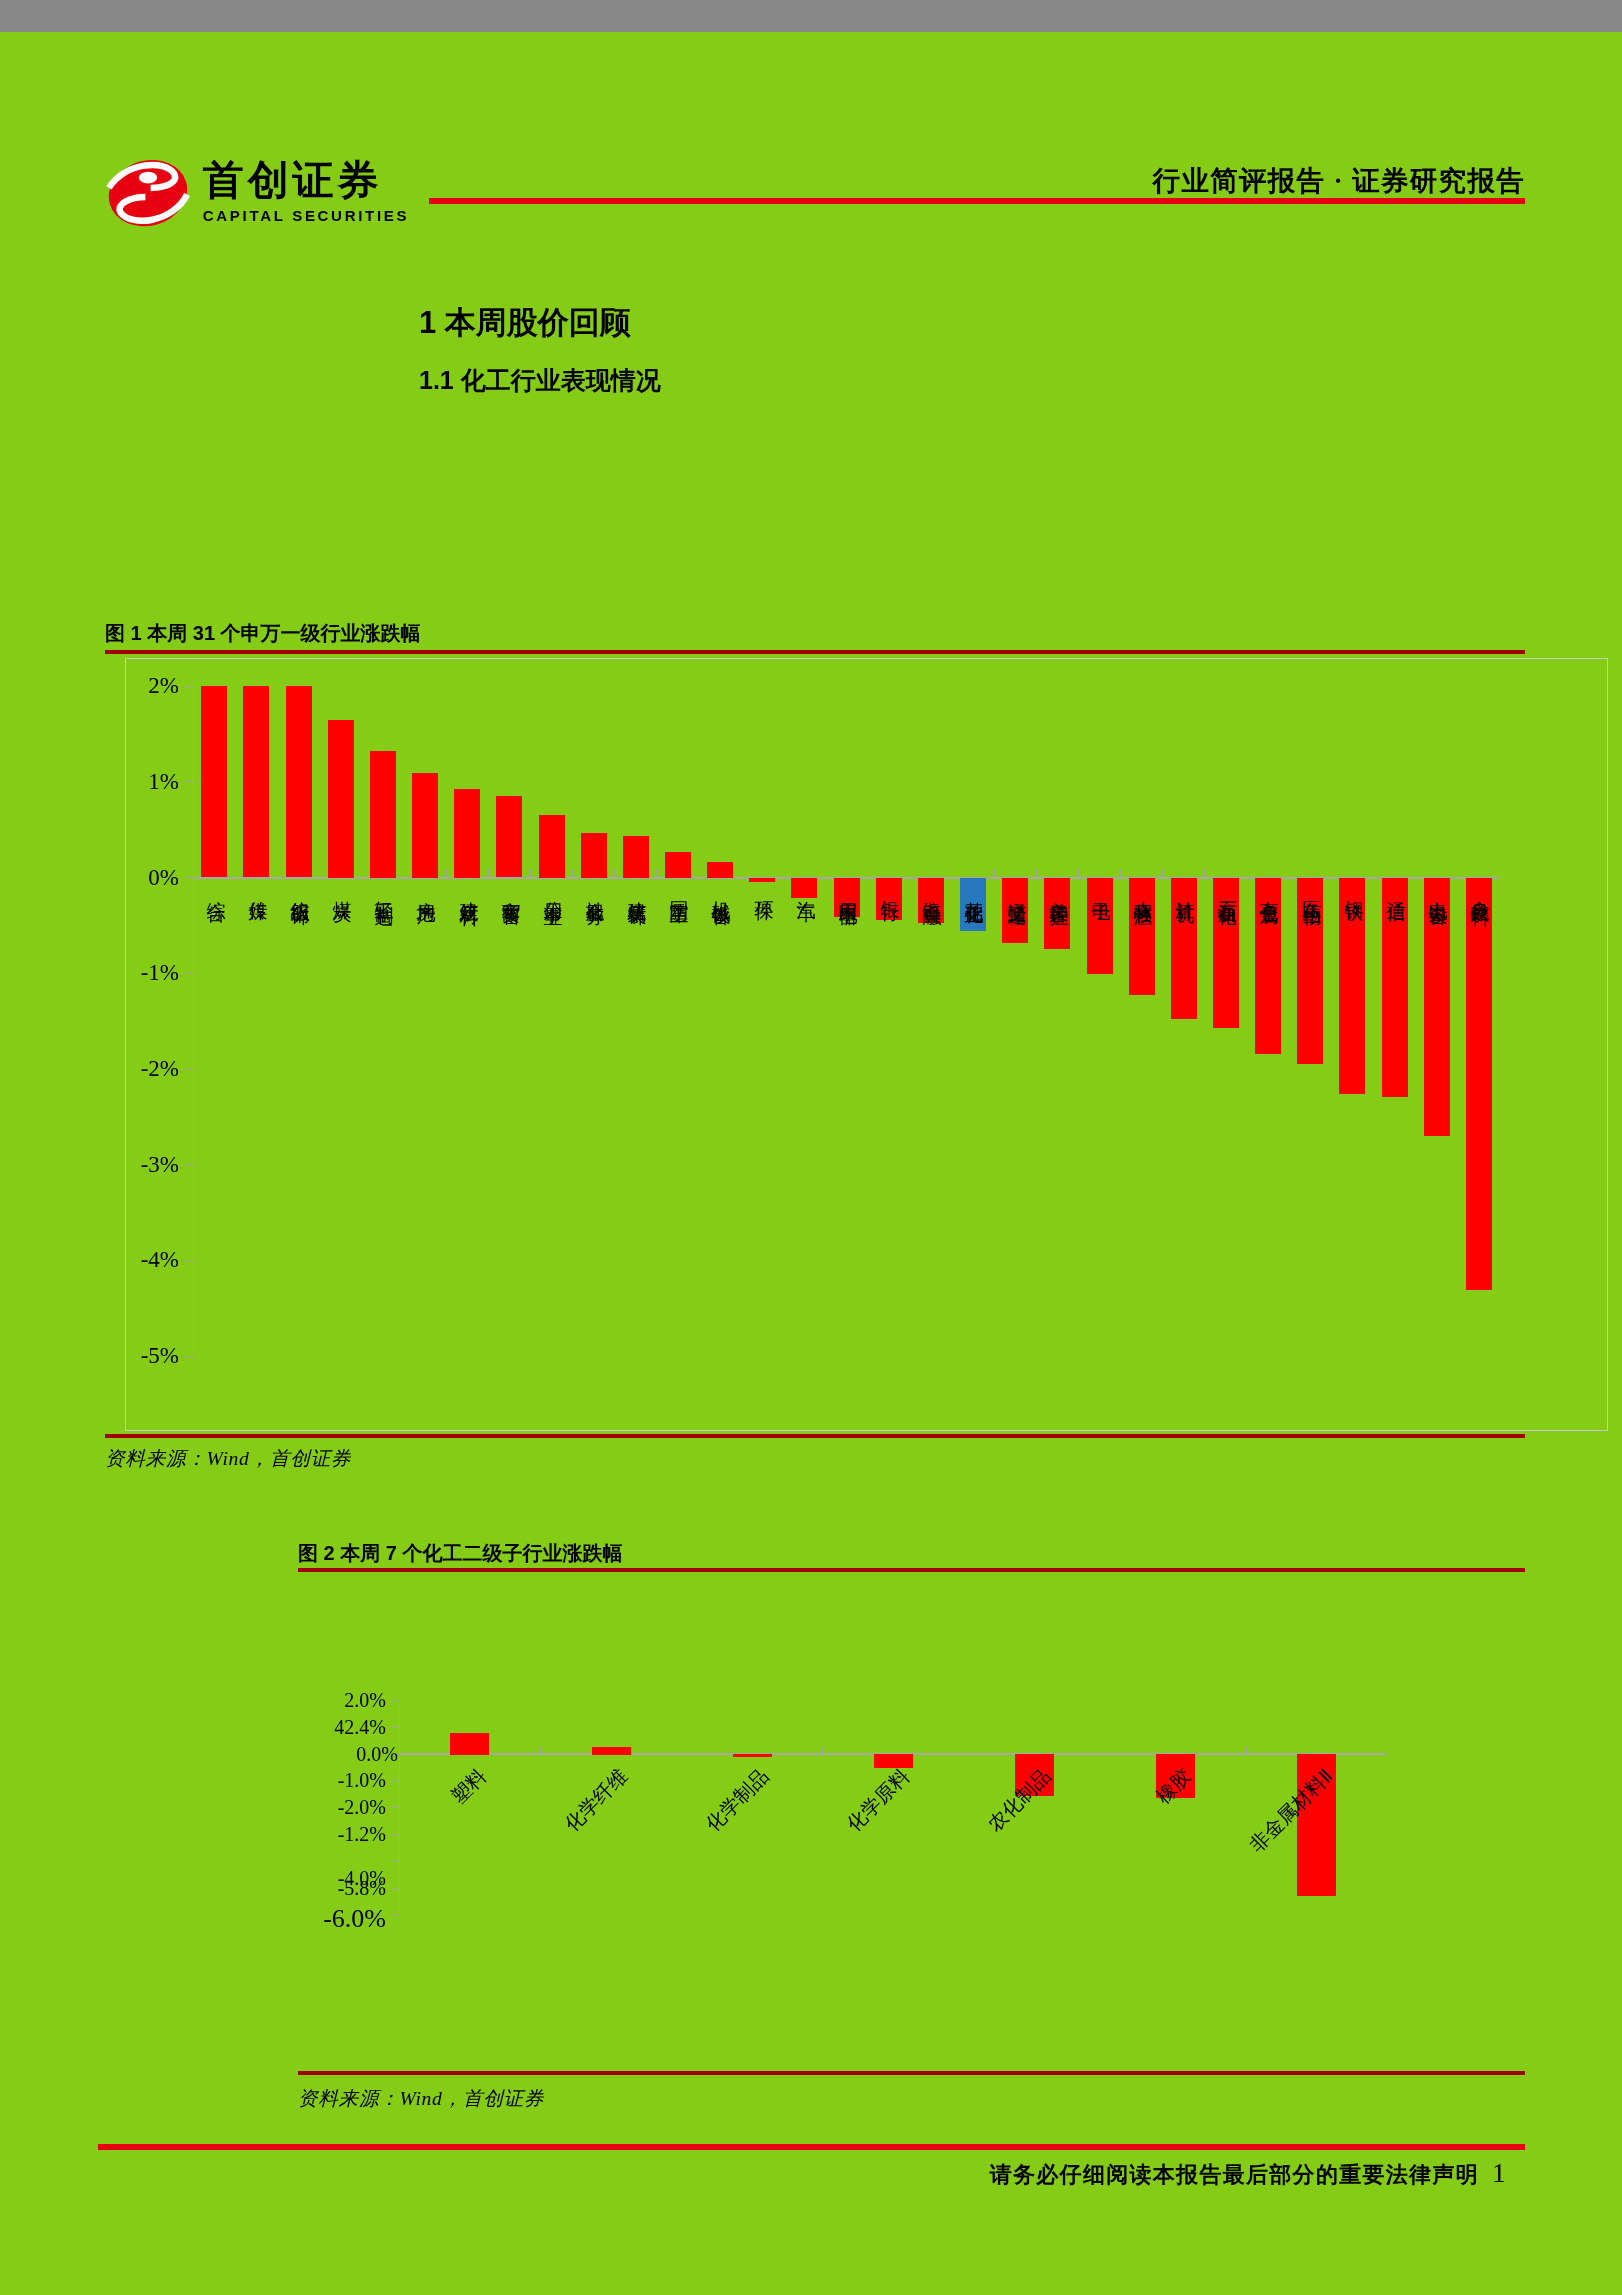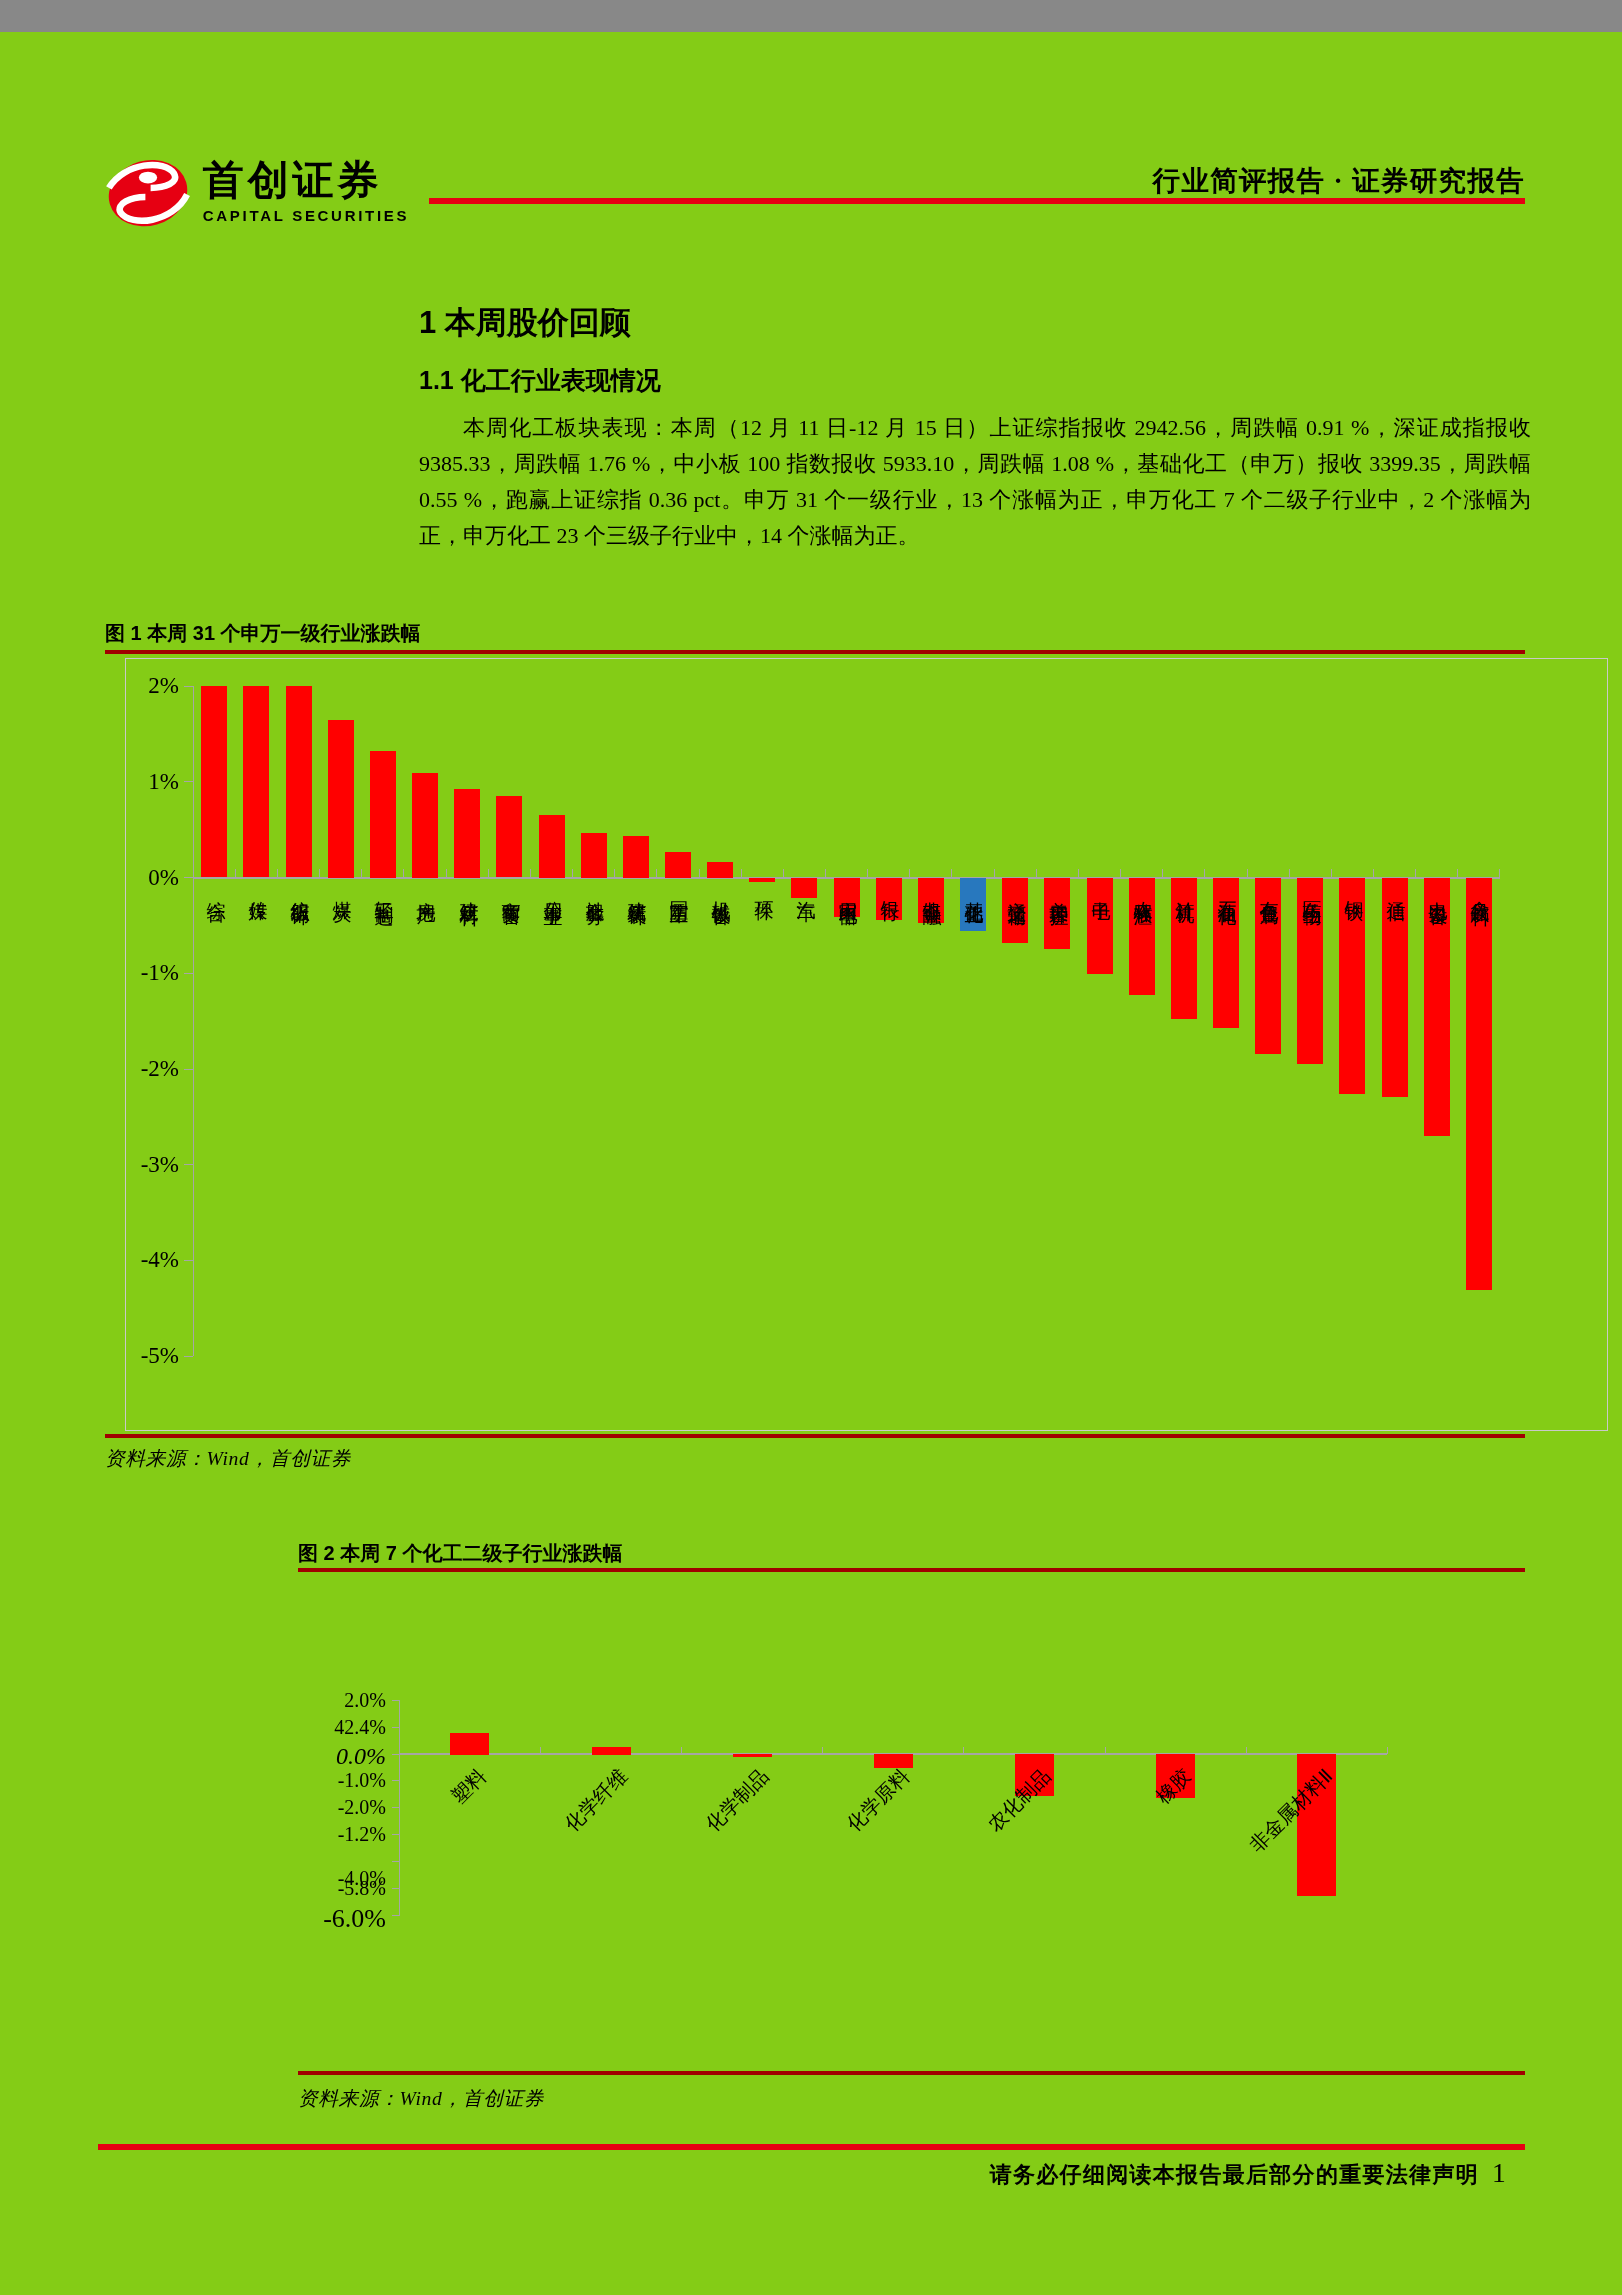--- a/index.html
+++ b/index.html
@@ -61,21 +61,20 @@
     <div class="logo-text">
       <div class="logo-cn">首创证券</div>
       <div class="logo-en">CAPITAL SECURITIES</div>
     </div>
   </div>
   <div class="header-rule" style="background:#E60012"></div>
   <div class="doc-type">行业简评报告 · 证券研究报告</div>
 
   <div class="h1">1 本周股价回顾</div>
   <div class="h2">1.1 化工行业表现情况</div>
-  <div class="para">本周化工板块表现：本周（12 月 11 日-12 月 15 日）上证综指报收 2942.56，周跌幅 0.91 %，深证成指报收 9385.33，周跌幅 1.76 %，中小板 100 指数报收 5933.10，周跌幅 1.08 %，基础化工（申万）报收 3399.35，周跌幅 0.55 %，跑赢上证综指 0.36 pct。申万 31 个一级行业，13 个涨幅为正，申万化工 7 个二级子行业中，2 个涨幅为正，申万化工 23 个三级子行业中，14 个涨幅为正。</div>
 
   <div class="figcap" style="left:105px;top:588px;text-align:center;">图 1 本周 31 个申万一级行业涨跌幅</div>
   <div class="figrule" style="left:105px;top:618px;width:1420px;"></div>
   <div id="chart1" class="chart" style="left:105px;top:623px;width:1420px;height:779px;">
     <div class="c-frame" style="left:19.6px;top:2.6px;width:1480px;height:771px;right:auto;width:1481px;"></div>
   <div class="c-vline" style="left: 88px; top: 31px; height: 670px;"></div>
       <div class="c-ytick" style="left: 79px; top: 31px; width: 9.2px;"></div>
       <div class="c-ylab" style="left: 0px; width: 74px; top: 18px; font-size: 23px;">2%</div>
       <div class="c-ytick" style="left: 79px; top: 126px; width: 9.2px;"></div>
       <div class="c-ylab" style="left: 0px; width: 74px; top: 114px; font-size: 23px;">1%</div>
@@ -192,21 +191,21 @@
 
   <div class="figcap" style="left:298px;top:1508px;">图 2 本周 7 个化工二级子行业涨跌幅</div>
   <div class="figrule" style="left:298px;top:1536px;width:1227px;"></div>
   <div id="chart2" class="chart" style="left:298px;top:1543px;width:1227px;height:492px;">
       <div class="c-vline" style="left: 101px; top: 126px; height: 215px;"></div>
       <div class="c-ytick" style="left: 94px; top: 125px; width: 7.9px;"></div>
       <div class="c-ylab" style="left: 0px; width: 88px; top: 114px; font-size: 20px;">2.0%</div>
       <div class="c-ytick" style="left: 94px; top: 152px; width: 7.9px;"></div>
       <div class="c-ylab" style="left: 0px; width: 88px; top: 141px; font-size: 20px;">42.4%</div>
       <div class="c-ytick" style="left: 94px; top: 179px; width: 7.9px;"></div>
-      <div class="c-ylab" style="left: 0px; width: 88px; top: 168px; font-size: 24px; font-style: italic;">0.0%</div>
+      <div class="c-ylab" style="left: 12px; width: 88px; top: 168px; font-size: 20px;">0.0%</div>
       <div class="c-ytick" style="left: 94px; top: 205px; width: 7.9px;"></div>
       <div class="c-ylab" style="left: 0px; width: 88px; top: 194px; font-size: 20px;">-1.0%</div>
       <div class="c-ytick" style="left: 94px; top: 232px; width: 7.9px;"></div>
       <div class="c-ylab" style="left: 0px; width: 88px; top: 221px; font-size: 20px;">-2.0%</div>
       <div class="c-ytick" style="left: 94px; top: 259px; width: 7.9px;"></div>
       <div class="c-ylab" style="left: 0px; width: 88px; top: 248px; font-size: 20px;">-1.2%</div>
       <div class="c-ytick" style="left: 94px; top: 286px; width: 7.9px;"></div>
       <div class="c-ylab" style="left: 0px; width: 88px; top: 292px; font-size: 20px;">-4.0%</div>
       <div class="c-ytick" style="left: 94px; top: 313px; width: 7.9px;"></div>
       <div class="c-ylab" style="left: 0px; width: 88px; top: 302px; font-size: 20px;">-5.8%</div>

